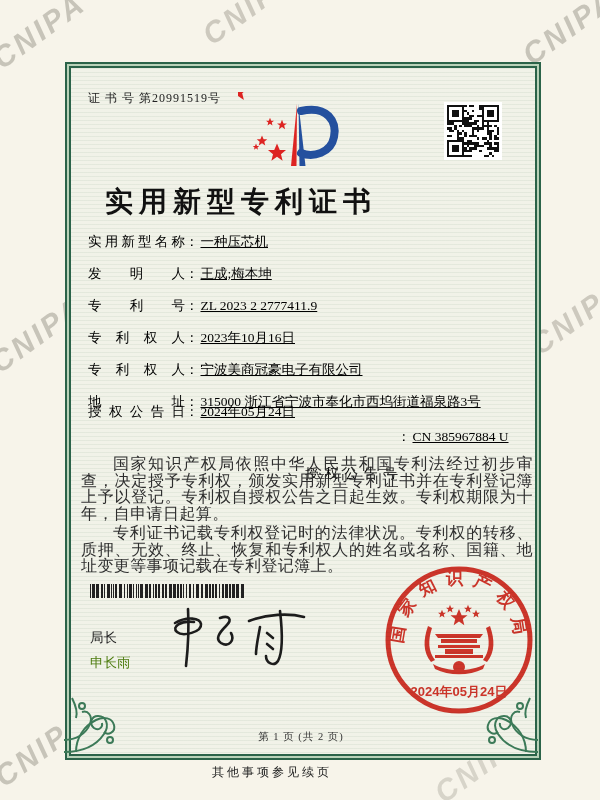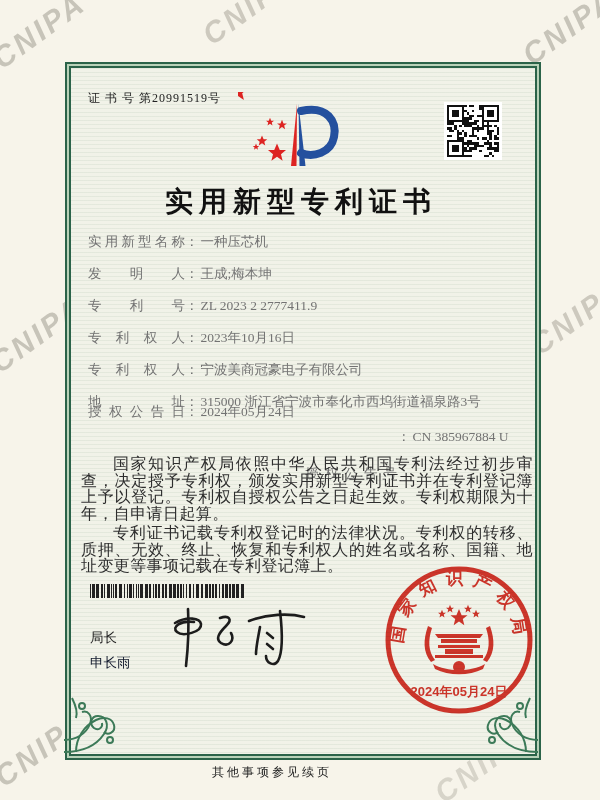--- a/index.html
+++ b/index.html
@@ -7,29 +7,29 @@
   .page{position:relative;width:600px;height:800px;}
   
   .wm{position:absolute;font-family:"Liberation Sans","DejaVu Sans",sans-serif;font-weight:bold;font-style:italic;font-size:30px;letter-spacing:3px;color:#8f8b7f;transform:rotate(-36deg);pointer-events:none;white-space:nowrap;}
   
   .frame{position:absolute;left:65px;top:62px;width:468px;height:690px;border:2px solid #2b6349;background:#b9d2b9;padding:2px;box-sizing:content-box;}
   .frame-content{position:relative;width:100%;height:100%;border:2px solid #2b6349;box-sizing:border-box;
     background-color:#f1f2e8;
     background-image:repeating-linear-gradient(180deg, rgba(110,145,115,.10) 0px, rgba(110,145,115,.10) 1px, rgba(0,0,0,0) 1px, rgba(0,0,0,0) 4px);}
   .abs{position:absolute;}
   .cert-no{left:88px;top:90px;font-size:12px;letter-spacing:1px;color:#222;}
-  .title{left:65px;top:183px;width:472px;text-align:center;font-size:28px;font-weight:bold;letter-spacing:6px;color:#111;}
-  .row{position:absolute;font-size:13.5px;color:#737373;white-space:nowrap;}
+  .title{left:65px;top:183px;width:472px;font-size:28px;font-weight:bold;letter-spacing:6px;color:#111;padding-left:40px;}
+  .row{position:absolute;font-size:13.5px;color:#000000;white-space:nowrap;text-decoration:underline;}
   .flabel{display:inline-block;width:97px;text-align:justify;text-align-last:justify;vertical-align:top;}
   .flabel2{display:inline-block;width:92px;text-align:justify;text-align-last:justify;vertical-align:top;margin-top:37px;}
   .colon{display:inline-block;margin-right:2px;}
   .paras{left:81px;top:456px;width:452px;font-size:16px;line-height:16.5px;color:#2e2e2e;text-align:justify;}
   .paras p{margin:0 0 3px 0;text-indent:2em;letter-spacing:0.4px;}
   .sig-title{left:90px;top:629px;font-size:13.5px;color:#222;font-family:"Liberation Sans",sans-serif;}
-  .sig-name{left:90px;top:654px;font-size:13.5px;color:#0f172a;font-family:"Liberation Sans",sans-serif;text-align:center;}
+  .sig-name{left:90px;top:654px;font-size:13.5px;color:#4d7c0f;font-family:"Liberation Sans",sans-serif;text-align:center;}
   .pageno{left:65px;top:730px;width:472px;text-align:center;font-size:10.5px;letter-spacing:1px;color:#333;}
   .contnote{left:0;top:764px;width:544px;text-align:center;font-size:12px;letter-spacing:3px;color:#222;}
   .seal{mix-blend-mode:multiply;opacity:.93;}
   svg{display:block;}
 </style>
 </head>
 <body>
 
 <div class="page">
 
@@ -348,15 +348,16 @@
     <svg width="74" height="74" viewBox="0 0 74 74" fill="none" stroke="#3c7a58" stroke-width="2">
       <path d="M70,70 C52,70 38,64 30,52 C24,43 28,34 36,34 C43,34 45,42 40,46 C36,49 31,46 32,41"></path>
       <path d="M70,58 C58,58 48,52 44,42 C41,34 46,28 52,30"></path>
       <path d="M58,70 C58,56 50,44 38,38 C30,34 22,36 20,43 C18,50 26,54 30,50"></path>
       <circle cx="24" cy="58" r="3"></circle>
       <circle cx="52" cy="24" r="3"></circle>
       <path d="M62,16 C58,24 56,30 58,36"></path>
     </svg>
   </div>
 
+  <div class="abs pageno">第 1 页 (共 2 页)</div>
   <div class="abs contnote">其他事项参见续页</div>
 
 </div>
 
 </body></html>

